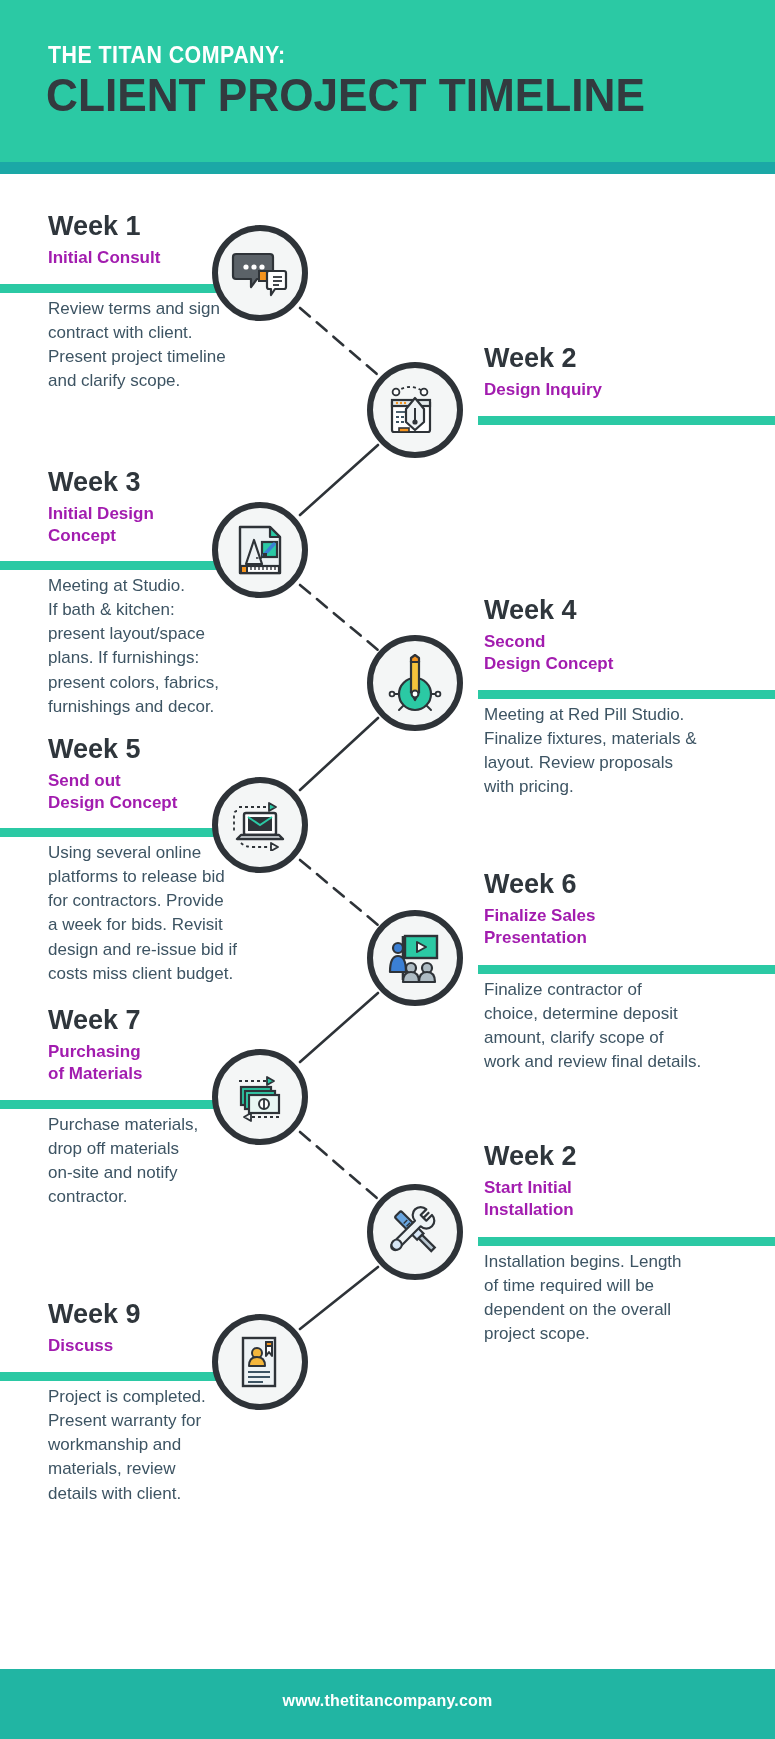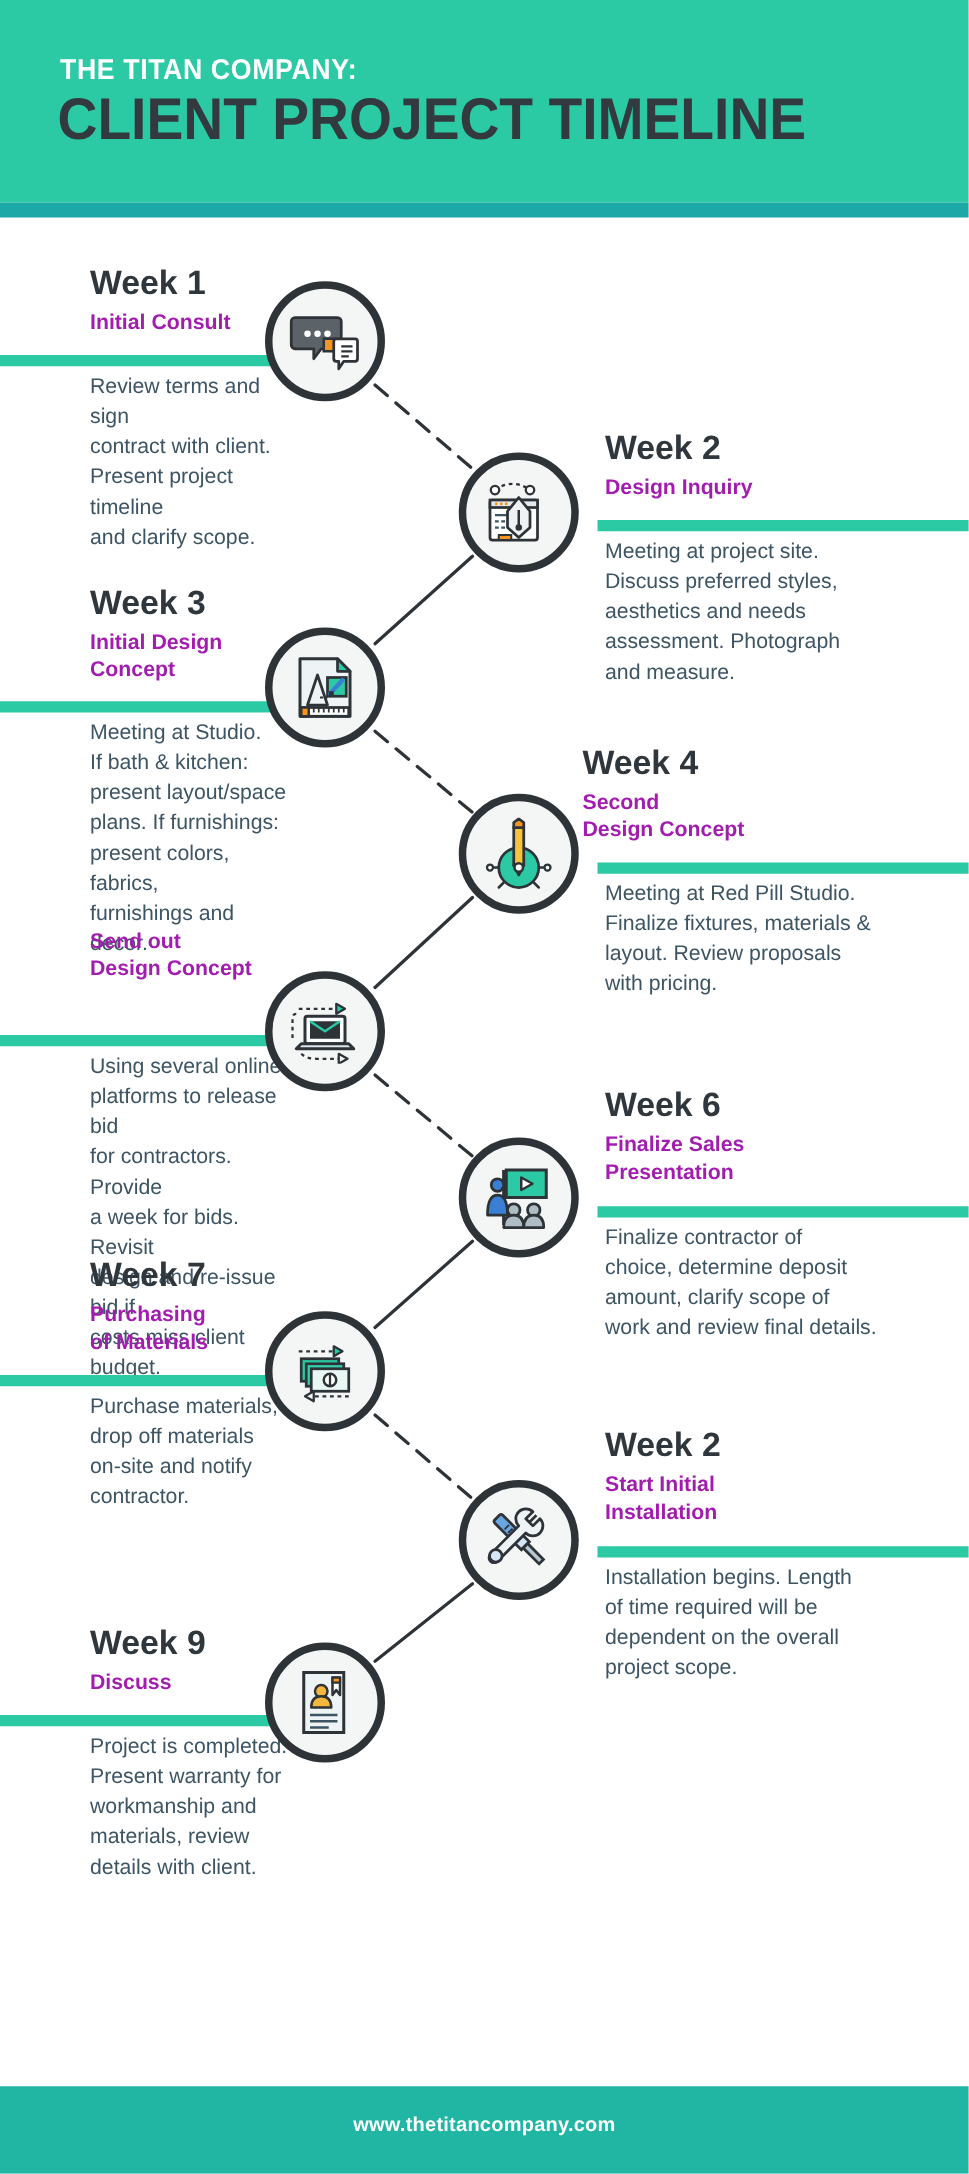--- a/index.html
+++ b/index.html
@@ -70,21 +70,21 @@
     font-family:"Liberation Sans", sans-serif;line-height:1.28;
     margin-top:7px;white-space:pre-line;
   }
   .step .body{
     color:#3d5463;font-weight:normal;font-size:17px;
     font-family:"Liberation Sans", sans-serif;line-height:1.42;
     white-space:pre-line;
   }
   .bar{position:absolute;height:9px;background:#2BC9A4;}
 
-  .step.left .wk,.step.left .sub,.step.left .body{text-align:left;margin-left:24px;}
+  .step.left .wk,.step.left .sub,.step.left .body{text-align:left;}
   .step.right .wk,.step.right .sub,.step.right .body{text-align:left;}
 </style>
 </head>
 <body>
 
 <div id="page">
 
   <div class="header"></div>
   <div class="header-rule"></div>
   <div class="header-eyebrow">THE TITAN COMPANY:</div>
@@ -128,27 +128,20 @@
         <line x1="42" y1="38" x2="48" y2="38" stroke="#2e3338" stroke-width="1.8"></line>
       </svg>
     </span>
   </div>
 
   <div class="step right" style="left:484px;top:344px;width:250px;">
     <div class="wk">Week 2</div>
     <div class="sub">Design Inquiry</div>
   </div>
   <div class="bar" style="left:478px;top:416px;width:297px;"></div>
-  <div class="step right" style="left:484px;top:429px;width:220px;">
-    <div class="body">Meeting at project site.
-Discuss preferred styles,
-aesthetics and needs
-assessment. Photograph
-and measure.</div>
-  </div>
   <div class="node" style="left:367px;top:362px;">
     <span>
       <svg width="58" height="56" viewBox="0 0 58 56">
         <path d="M10 10 q14 -10 28 0" fill="none" stroke="#2e3338" stroke-width="1.8" stroke-dasharray="3 3"></path>
         <circle cx="10" cy="10" r="3.4" fill="#fff" stroke="#2e3338" stroke-width="1.8"></circle>
         <circle cx="38" cy="10" r="3.4" fill="#fff" stroke="#2e3338" stroke-width="1.8"></circle>
         <rect x="6" y="18" width="38" height="32" rx="2" fill="#ffffff" stroke="#2e3338" stroke-width="2.2"></rect>
         <rect x="6" y="18" width="38" height="6" fill="#e4eaec" stroke="#2e3338" stroke-width="2.2"></rect>
         <circle cx="11" cy="21" r="1.2" fill="#F5941E"></circle>
           <circle cx="15" cy="21" r="1.2" fill="#F5941E"></circle>
@@ -196,21 +189,21 @@
           <line x1="27" y1="44" x2="27" y2="48"></line>
             <line x1="31" y1="44" x2="31" y2="48"></line>
           <line x1="35" y1="44" x2="35" y2="48"></line>
             <line x1="39" y1="44" x2="39" y2="48"></line>
           <line x1="43" y1="44" x2="43" y2="48"></line>
         </g>
       </svg>
     </span>
   </div>
 
-  <div class="step right" style="left:466px;top:596px;width:250px;">
+  <div class="step right" style="left:484px;top:596px;width:250px;">
     <div class="wk">Week 4</div>
     <div class="sub">Second
 Design Concept</div>
   </div>
   <div class="bar" style="left:478px;top:690px;width:297px;"></div>
   <div class="step right" style="left:484px;top:703px;width:230px;">
     <div class="body">Meeting at Red Pill Studio.
 Finalize fixtures, materials &amp;
 layout. Review proposals
 with pricing.</div>
@@ -227,20 +220,21 @@
         <line x1="44" y1="40" x2="50" y2="40" stroke="#2e3338" stroke-width="2"></line>
         <circle cx="5" cy="40" r="2.4" fill="#fff" stroke="#2e3338" stroke-width="1.8"></circle>
         <circle cx="51" cy="40" r="2.4" fill="#fff" stroke="#2e3338" stroke-width="1.8"></circle>
         <path d="M16 52 l-4 4" stroke="#2e3338" stroke-width="2" stroke-linecap="round"></path>
         <path d="M40 52 l4 4" stroke="#2e3338" stroke-width="2" stroke-linecap="round"></path>
       </svg>
     </span>
   </div>
 
   <div class="step left" style="left:48px;top:735px;width:200px;">
+    <div class="wk">Week 5</div>
     <div class="sub">Send out
 Design Concept</div>
   </div>
   <div class="bar" style="left:0px;top:828px;width:232px;"></div>
   <div class="step left" style="left:48px;top:841px;width:195px;">
     <div class="body">Using several online
 platforms to release bid
 for contractors. Provide
 a week for bids. Revisit
 design and re-issue bid if

